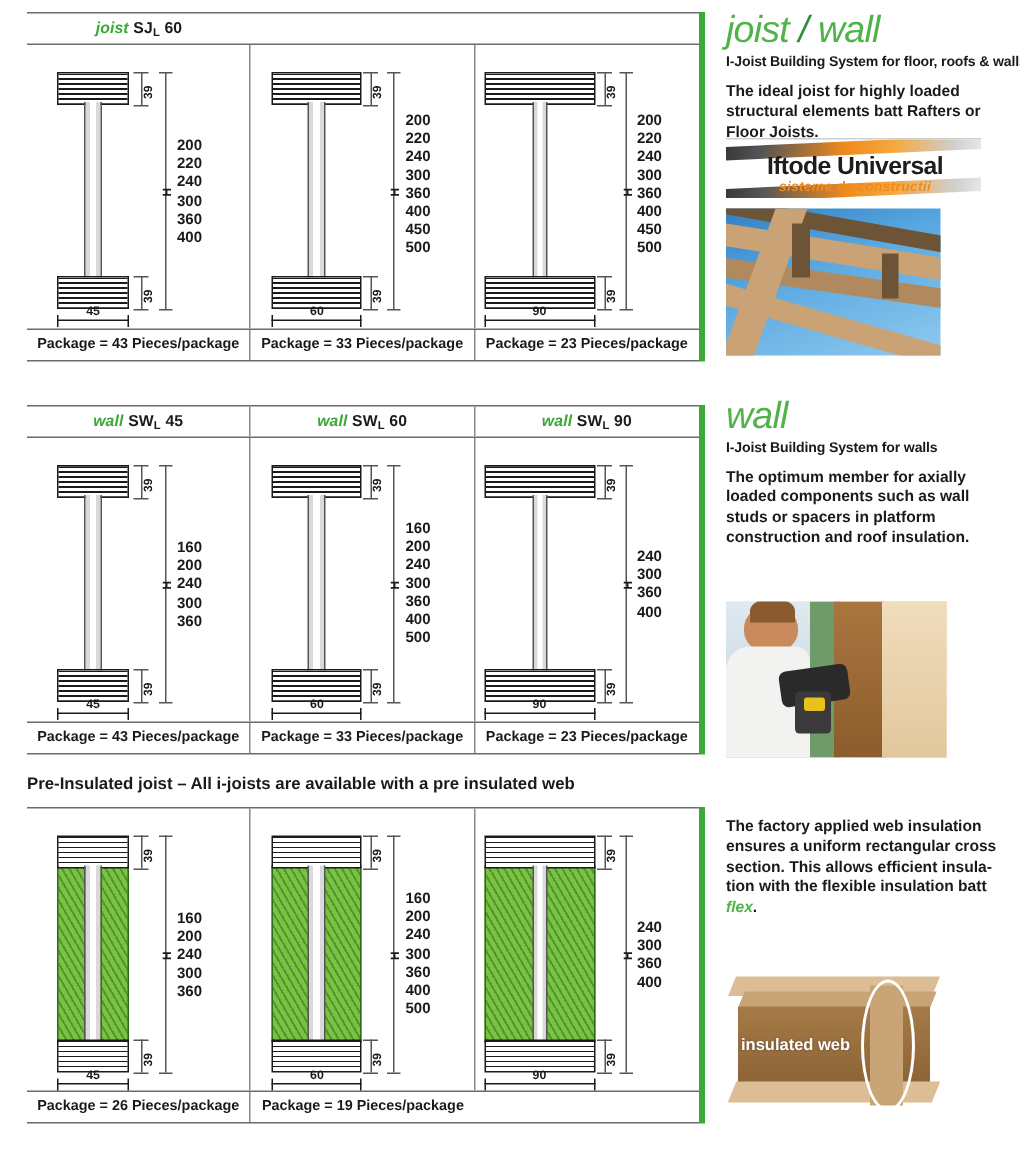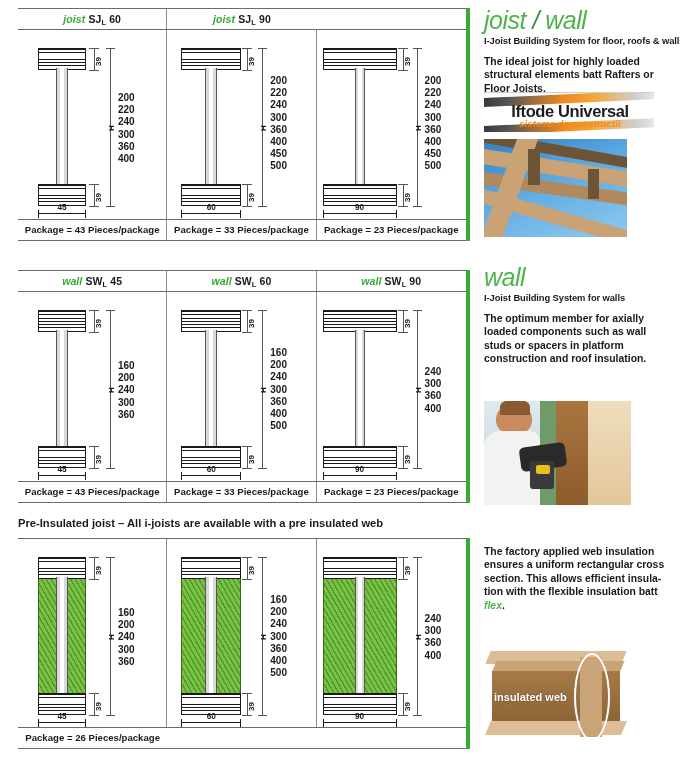--- a/index.html
+++ b/index.html
@@ -206,27 +206,20 @@
 
   <div class="left">
 
     <div class="tbl" id="tbl-joist" style="top:8px;">
       <div class="grid hdr-row">
         <div class="col">
           <div class="hdr">
             <span class="g">joist</span>
             <span>SJ</span><sub>L</sub>
             <span>60</span>
-          </div>
-        </div>
-        <div class="col">
-          <div class="hdr">
-            <span class="g">joist</span>
-            <span>SJ</span><sub>L</sub>
-            <span>90</span>
           </div>
         </div>
       </div>
 
       <div class="grid body-row" style="height:190px;">
 
         <div class="col cell">
           <div class="beam">
             <div class="flange" style="left:20px; top:18px; width:48px; height:22px;"></div>
             <div class="web" style="left:38px; top:38px; width:12px; height:118px;"></div>
@@ -558,20 +551,23 @@
             <div class="dimh" style="left:6px; top:183px; width:74px;"></div>
             <div class="lbl-w" style="left:6px; top:173px; width:74px;">90</div>
           </div>
         </div>
       </div>
 
       <div class="grid foot-row">
         <div class="col">
             <div class="foot">Package = 26 Pieces/package</div>
           </div>
+        <div class="col">
+            <div class="foot">Package = 19 Pieces/package</div>
+          </div>
       </div>
     </div>
 
   </div>
 
   <div class="right">
 
     <div class="blk" style="top:8px;">
       <div class="title"><span>joist</span><span class="sl"> / </span><span>wall</span></div>
       <div class="subtitle">I-Joist Building System for floor, roofs &amp; walls</div>

